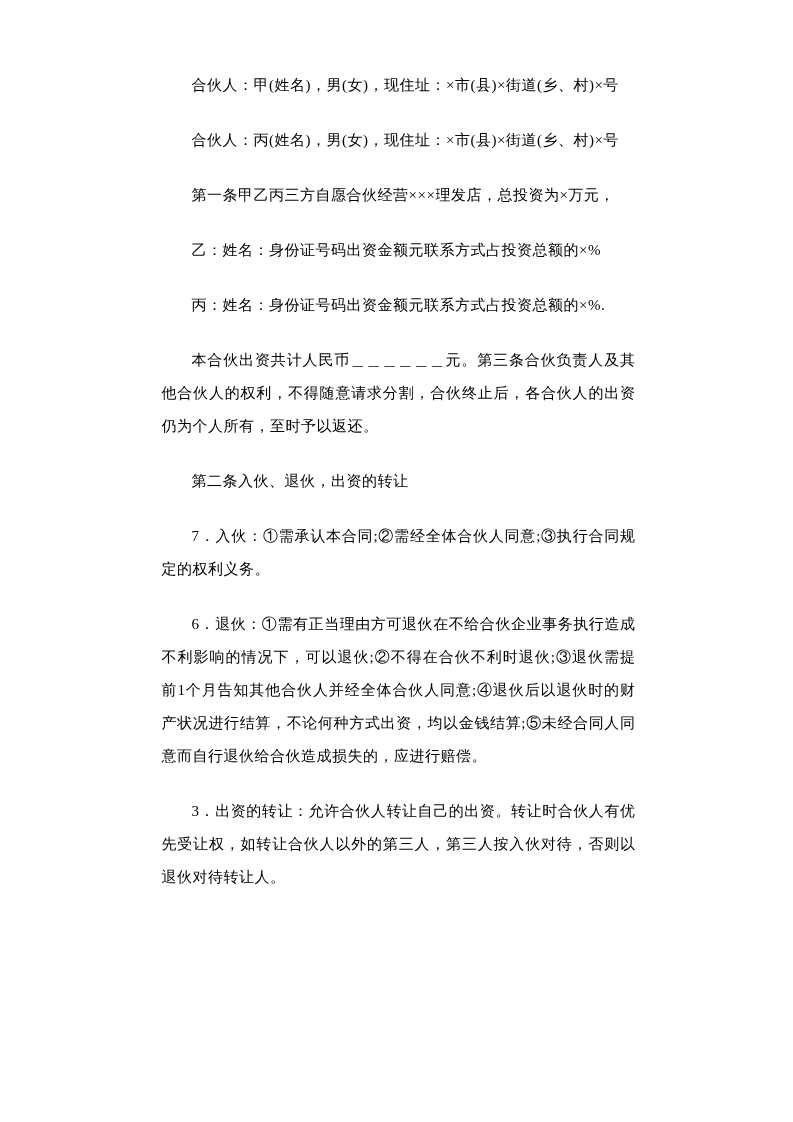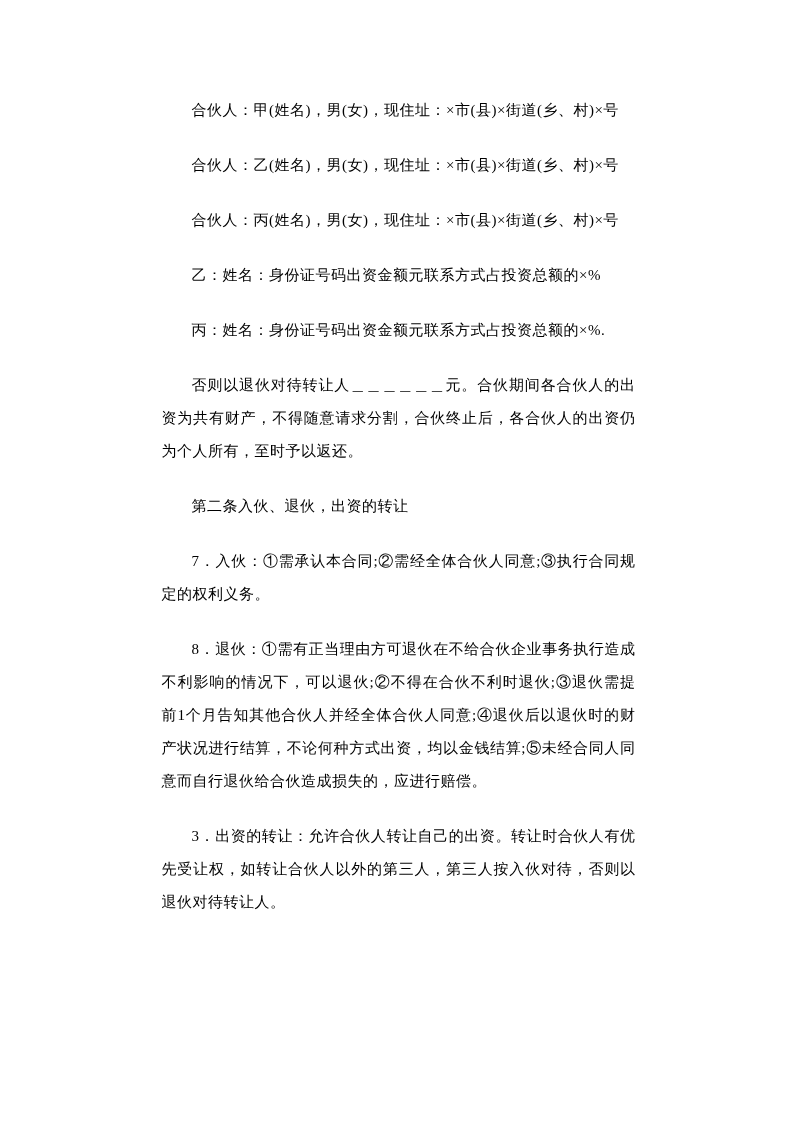--- a/index.html
+++ b/index.html
@@ -8,42 +8,42 @@
     background: #ffffff;
   }
   .page {
     position: relative;
     width: 670px;
     height: 1122px;
     margin: 0 auto;
     background: #ffffff;
     overflow: hidden;
     box-sizing: border-box;
-    padding: 94px 96px 0 100px;
+    padding: 69px 96px 0 100px;
     font-family: "Liberation Serif", "DejaVu Serif", serif;
     color: #000000;
   }
   .para {
     margin: 0 0 22px 0;
     font-size: 15px;
     line-height: 33px;
     text-indent: 2em;
     text-align: justify;
     letter-spacing: 0.5px;
     word-break: break-all;
     color: #000000;
   }
 </style>
 </head>
 <body>
 
 <div class="page">
   <p class="para">合伙人：甲(姓名)，男(女)，现住址：×市(县)×街道(乡、村)×号</p>
-  <p class="para">合伙人：乙(姓名)，男(女)，现住址：×市(县)×街道(乡、村)×号</p>
   <p class="para">合伙人：丙(姓名)，男(女)，现住址：×市(县)×街道(乡、村)×号</p>
+  <p class="para">第一条甲乙丙三方自愿合伙经营×××理发店，总投资为×万元，</p>
   <p class="para">乙：姓名：身份证号码出资金额元联系方式占投资总额的×%</p>
   <p class="para">丙：姓名：身份证号码出资金额元联系方式占投资总额的×%.</p>
-  <p class="para">否则以退伙对待转让人＿＿＿＿＿＿元。合伙期间各合伙人的出资为共有财产，不得随意请求分割，合伙终止后，各合伙人的出资仍为个人所有，至时予以返还。</p>
+  <p class="para">本合伙出资共计人民币＿＿＿＿＿＿元。第三条合伙负责人及其他合伙人的权利，不得随意请求分割，合伙终止后，各合伙人的出资仍为个人所有，至时予以返还。</p>
   <p class="para">第二条入伙、退伙，出资的转让</p>
   <p class="para">7．入伙：①需承认本合同;②需经全体合伙人同意;③执行合同规定的权利义务。</p>
-  <p class="para">8．退伙：①需有正当理由方可退伙在不给合伙企业事务执行造成不利影响的情况下，可以退伙;②不得在合伙不利时退伙;③退伙需提前1个月告知其他合伙人并经全体合伙人同意;④退伙后以退伙时的财产状况进行结算，不论何种方式出资，均以金钱结算;⑤未经合同人同意而自行退伙给合伙造成损失的，应进行赔偿。</p>
+  <p class="para">6．退伙：①需有正当理由方可退伙在不给合伙企业事务执行造成不利影响的情况下，可以退伙;②不得在合伙不利时退伙;③退伙需提前1个月告知其他合伙人并经全体合伙人同意;④退伙后以退伙时的财产状况进行结算，不论何种方式出资，均以金钱结算;⑤未经合同人同意而自行退伙给合伙造成损失的，应进行赔偿。</p>
   <p class="para">3．出资的转让：允许合伙人转让自己的出资。转让时合伙人有优先受让权，如转让合伙人以外的第三人，第三人按入伙对待，否则以退伙对待转让人。</p>
 </div>
 
 </body></html>

